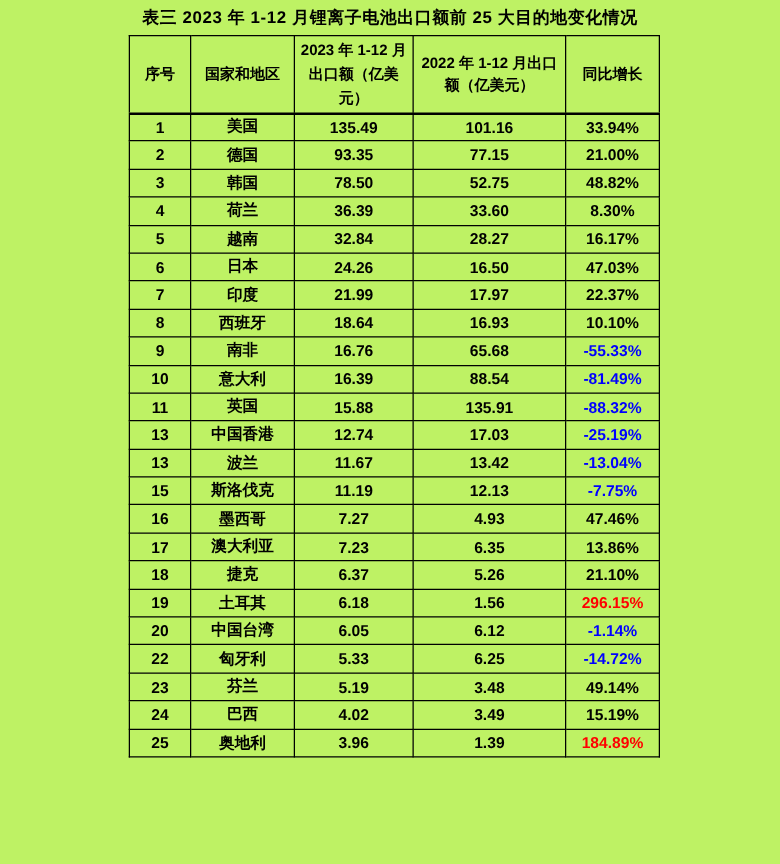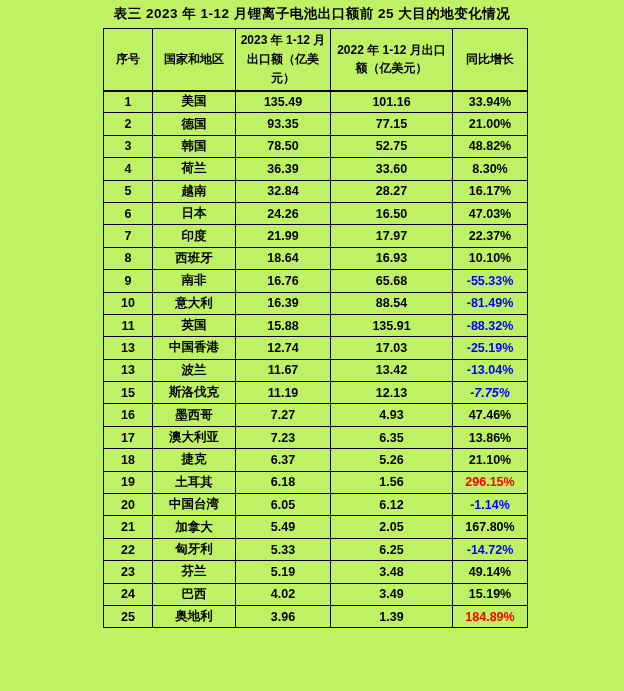--- a/index.html
+++ b/index.html
@@ -179,21 +179,21 @@
           <td>波兰</td>
           <td>11.67</td>
           <td>13.42</td>
           <td style="color: rgb(0, 0, 255);">-13.04%</td>
         </tr>
         <tr>
           <td>15</td>
           <td>斯洛伐克</td>
           <td>11.19</td>
           <td>12.13</td>
-          <td style="color: rgb(0, 0, 255); font-style: italic;">-7.75%</td>
+          <td style="color: rgb(0, 0, 255);">-7.75%</td>
         </tr>
         <tr>
           <td>16</td>
           <td>墨西哥</td>
           <td>7.27</td>
           <td>4.93</td>
           <td style="color: rgb(0, 0, 0); border-radius: 11px;">47.46%</td>
         </tr>
         <tr>
           <td>17</td>
@@ -217,27 +217,20 @@
           <td style="color: rgb(255, 0, 0);">296.15%</td>
         </tr>
         <tr>
           <td>20</td>
           <td>中国台湾</td>
           <td>6.05</td>
           <td>6.12</td>
           <td style="color: rgb(0, 0, 255);">-1.14%</td>
         </tr>
         <tr>
-          <td>21</td>
-          <td>加拿大</td>
-          <td>5.49</td>
-          <td>2.05</td>
-          <td style="color: rgb(0, 0, 0);">167.80%</td>
-        </tr>
-        <tr>
           <td>22</td>
           <td>匈牙利</td>
           <td>5.33</td>
           <td>6.25</td>
           <td style="color: rgb(0, 0, 255); margin-left: 36px;">-14.72%</td>
         </tr>
         <tr>
           <td>23</td>
           <td>芬兰</td>
           <td>5.19</td>

